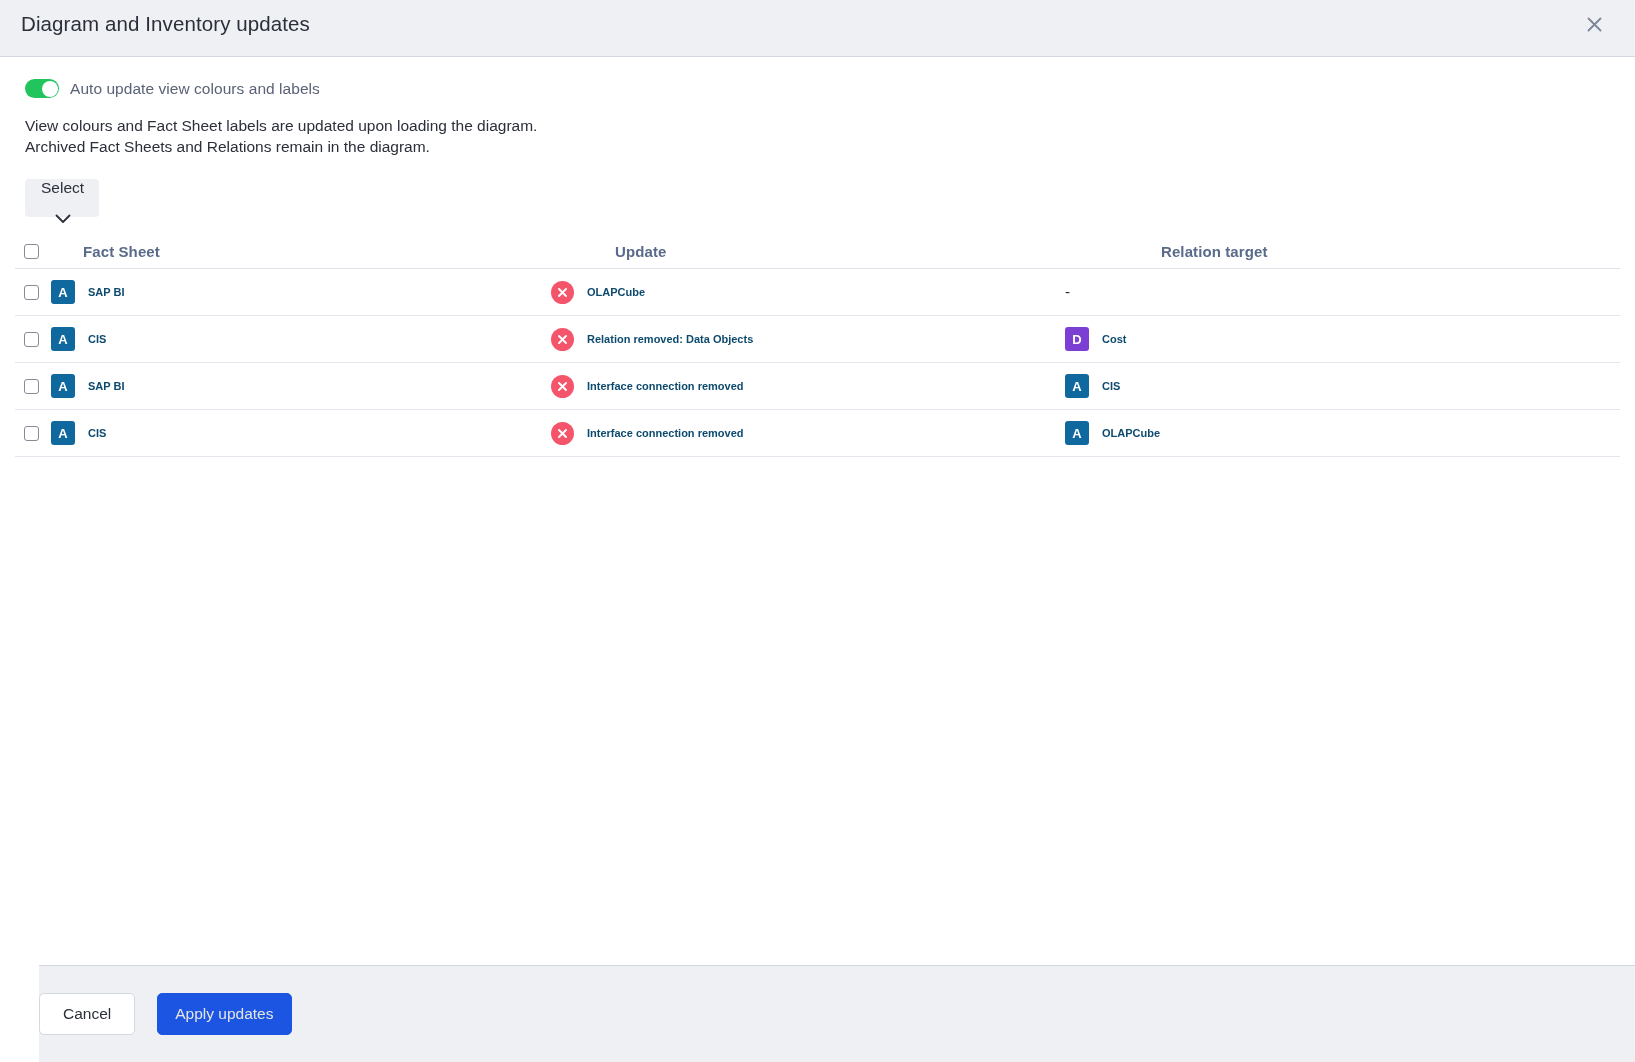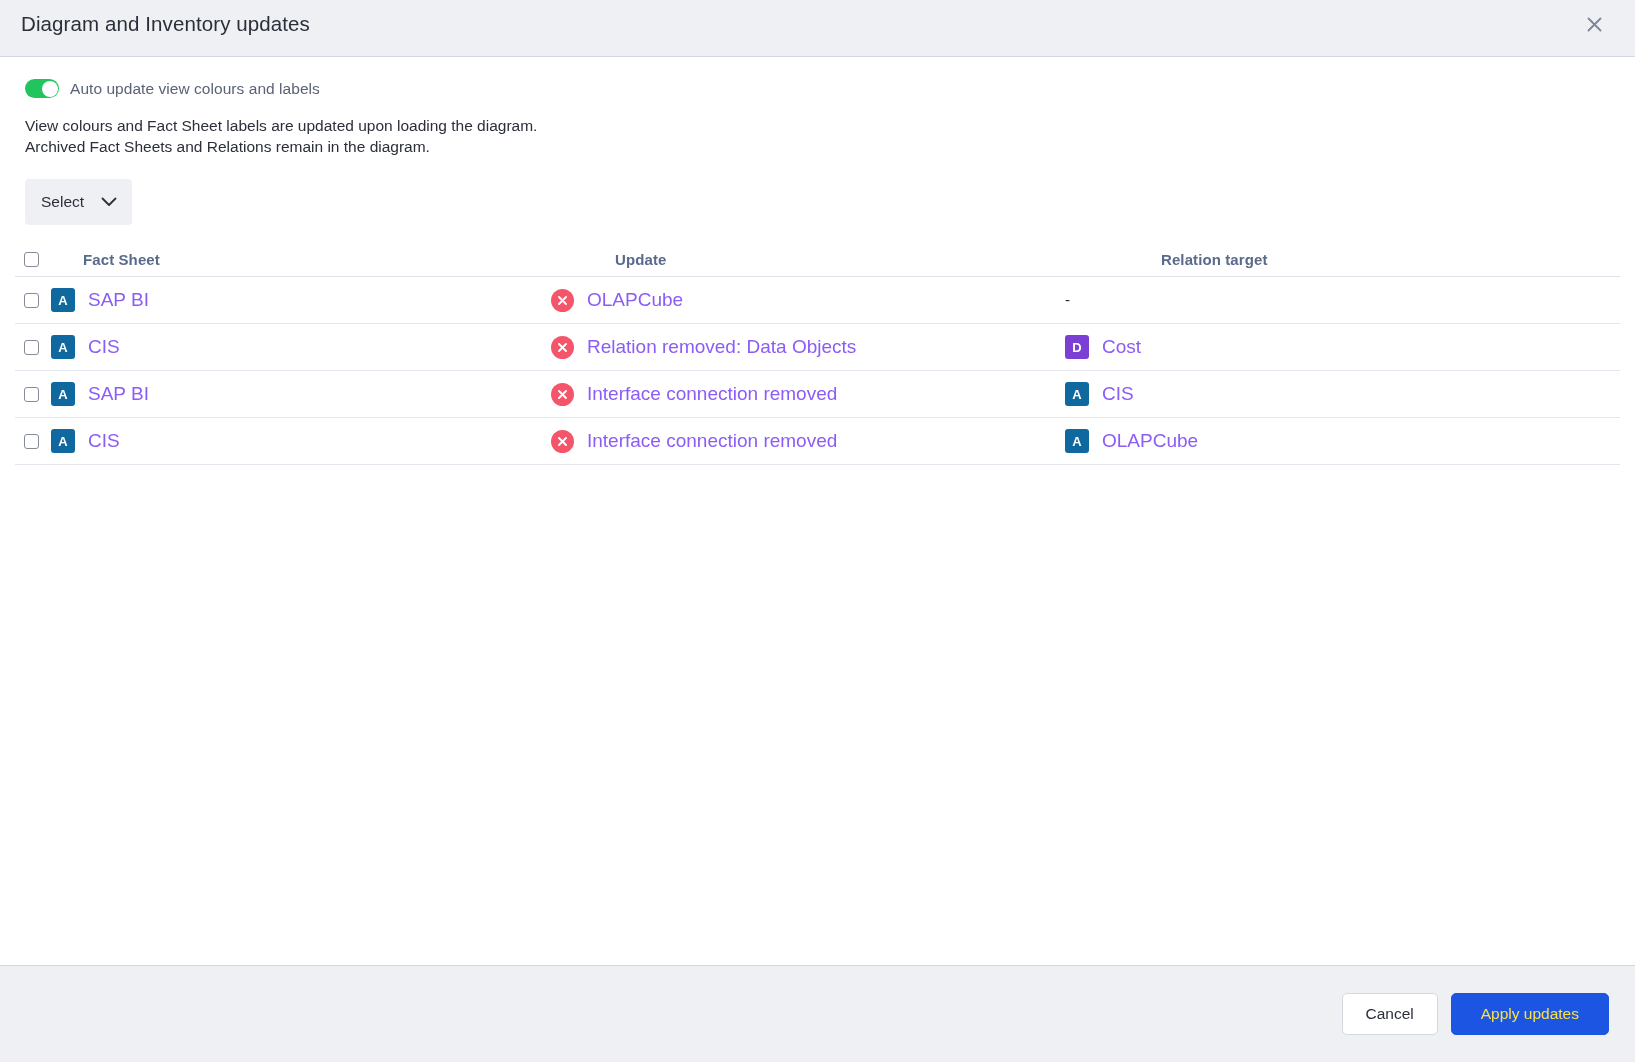--- a/index.html
+++ b/index.html
@@ -94,29 +94,30 @@
     line-height: 21px;
     color: #2b2f3a;
   }
   .description div { white-space: nowrap; }
 
   .select-wrap { padding: 22px 0 0 10px; }
   .select-btn {
     display: inline-flex;
     align-items: center;
     gap: 17px;
-    height: 46px;
+    height: 38px;
     padding: 0 15px 0 16px;
     background: #eef0f4;
     border: none;
     border-radius: 4px;
     font-size: 15.5px;
     font-family: "Liberation Sans", sans-serif;
     color: #2b2f3a;
     cursor: pointer;
+    flex-direction: column;
   }
   .select-btn .chev { display: flex; align-items: center; color: #2b2f3a; }
 
   
   .table { width: 100%; margin-top: 18px; }
 
   .t-row {
     display: flex;
     align-items: center;
     border-bottom: 1px solid #e3e6ec;
@@ -166,23 +167,24 @@
     color: #ffffff;
     font-size: 13px;
     font-weight: bold;
     flex: 0 0 24px;
     margin-right: 13px;
   }
   .badge-app  { background: #10699e; }
   .badge-data { background: #7b3fd4; }
 
   .cell-text {
-    font-size: 19px;
-    color: #8b5cf6;
+    font-size: 11px;
+    color: #0c4a6e;
     white-space: nowrap;
+    font-weight: bold;
   }
   .dash { font-size: 15.5px; color: #2b2f3a; }
 
   .x-icon {
     width: 23px;
     height: 23px;
     border-radius: 50%;
     background: #f4556a;
     display: flex;
     align-items: center;
@@ -192,45 +194,45 @@
   }
   .x-icon svg { display: block; }
 
   
   .modal-footer {
     flex: 0 0 97px;
     background: #eef0f4;
     border-top: 1px solid #d4d8e0;
     display: flex;
     align-items: center;
-    justify-content: flex-end;
-    gap: 13px;
+    gap: 22px;
     padding-right: 26px;
+    margin-left: 39px;
   }
   .btn {
     height: 42px;
     border-radius: 5px;
     font-size: 15.5px;
     font-family: "Liberation Sans", sans-serif;
     cursor: pointer;
     display: inline-flex;
     align-items: center;
     justify-content: center;
   }
   .btn-cancel {
     background: #ffffff;
     border: 1px solid #d4d8e0;
     color: #2b2f3a;
     padding: 0 23px;
   }
   .btn-primary {
     background: #1b55e2;
     border: 1px solid #1b55e2;
-    color: #fde047;
-    padding: 0 29px;
+    color: #e5e5e5;
+    padding: 0 17px;
   }
 </style>
 </head>
 <body>
 
 <div class="modal">
 
   <div class="modal-header">
     <div class="modal-title">Diagram and Inventory updates</div>
     <button class="close-btn" aria-label="Close">

